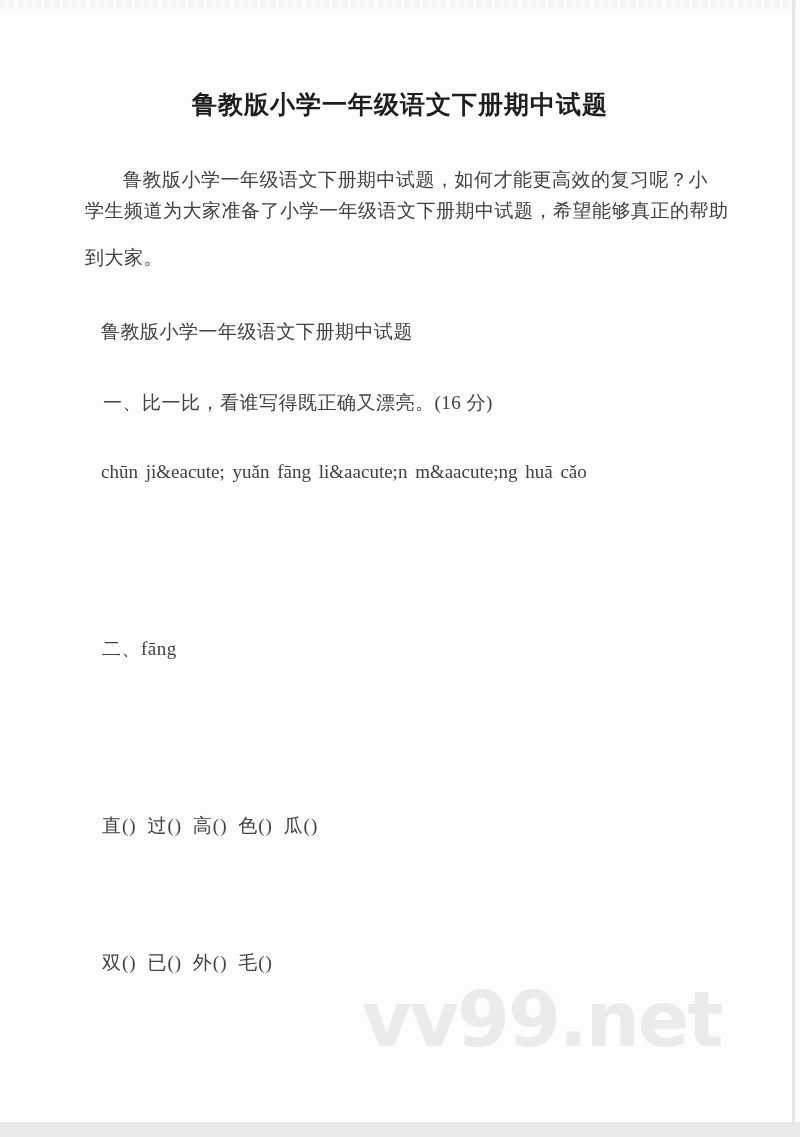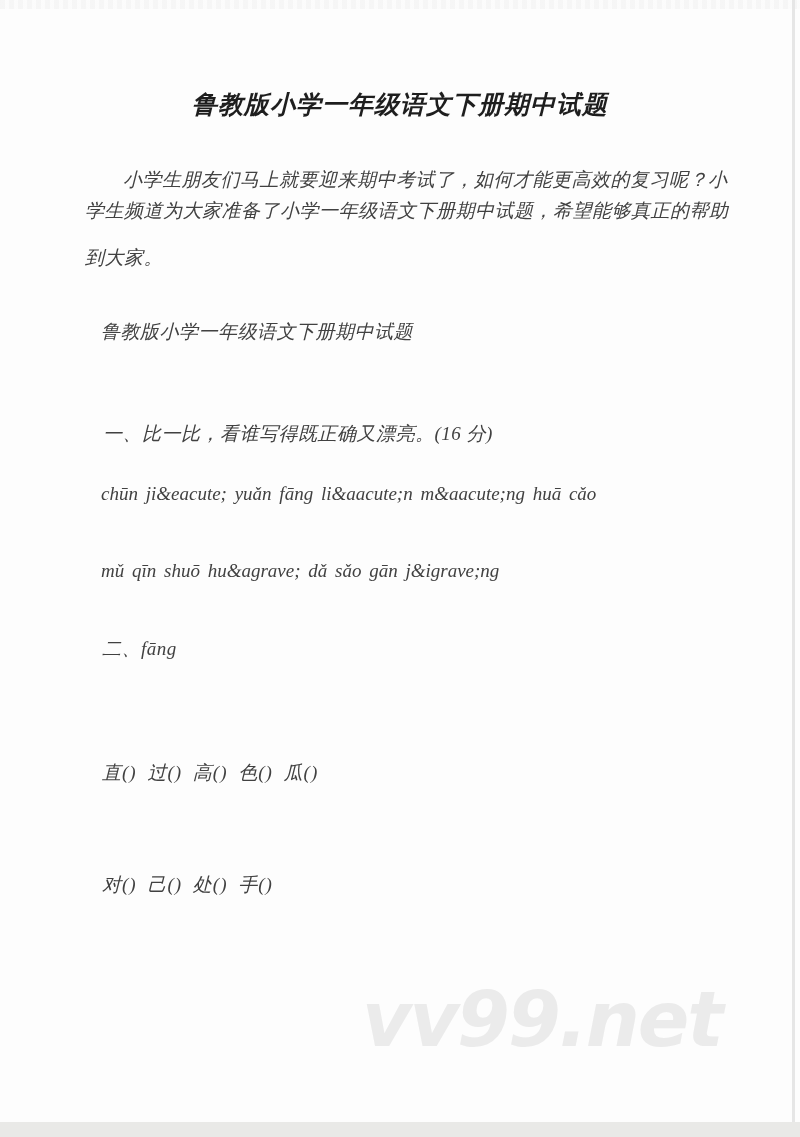--- a/index.html
+++ b/index.html
@@ -1,15 +1,15 @@
 <!DOCTYPE html>
 <html><head>
 <meta charset="utf-8">
 <style>
-  * { margin: 0; padding: 0; box-sizing: border-box; font-style: italic; }
+  * { margin: 0; padding: 0; box-sizing: border-box; }
   html, body { background: #ffffff; }
   .page {
     position: relative;
     width: 800px;
     height: 1137px;
     background: #fdfdfd;
     overflow: hidden;
     font-family: "Liberation Serif", "DejaVu Serif", serif;
     color: #414141;
   }
@@ -54,26 +54,26 @@
   .text-line {
     position: absolute;
     font-size: 19px;
     line-height: 26px;
     white-space: nowrap;
   }
   .intro-1 { top: 167px; left: 123px; letter-spacing: 0.5px; }
   .intro-2 { top: 198px; left: 85px;  letter-spacing: 0.5px; }
   .intro-3 { top: 245px; left: 85px;  letter-spacing: 0.5px; }
   .subtitle { top: 319px; left: 101px; letter-spacing: 0.5px; }
-  .sec1     { top: 421px; left: 103px; letter-spacing: 0.5px; }
-  .pinyin-1 { top: 481px; left: 101px; word-spacing: 3px; }
+  .sec1     { top: 390px; left: 103px; letter-spacing: 0.5px; }
+  .pinyin-1 { top: 459px; left: 101px; word-spacing: 3px; }
   .pinyin-2 { top: 558px; left: 101px; word-spacing: 3px; }
   .sec2     { top: 636px; left: 102px; letter-spacing: 0.5px; }
   .row-1    { top: 715px; left: 102px; word-spacing: 5px; letter-spacing: 1px; }
-  .row-2    { top: 760px; left: 102px; word-spacing: 5px; letter-spacing: 1px; }
+  .row-2    { top: 813px; left: 102px; word-spacing: 5px; letter-spacing: 1px; }
   .row-3    { top: 872px; left: 102px; word-spacing: 5px; letter-spacing: 1px; }
   .row-4    { top: 950px; left: 102px; word-spacing: 5px; letter-spacing: 1px; }
   .watermark {
     position: absolute;
     top: 980px; left: 362px;
     font-family: "DejaVu Sans", "Liberation Sans", sans-serif;
     font-weight: 800;
     font-size: 76px;
     line-height: 80px;
     letter-spacing: -2px;
@@ -86,38 +86,37 @@
 <body>
 
 <div class="page">
 
   <div class="top-edge"></div>
   <div class="right-edge"></div>
 
   <h1 class="doc-title">鲁教版小学一年级语文下册期中试题</h1>
 
   <div>
-    <div class="text-line intro-1">小学生朋友们马上就要迎来期中考试了，如何才能更高效的复习呢？小</div>
+    <div class="text-line intro-1">鲁教版小学一年级语文下册期中试题，如何才能更高效的复习呢？小</div>
     <div class="text-line intro-2">学生频道为大家准备了小学一年级语文下册期中试题，希望能够真正的帮助</div>
     <div class="text-line intro-3">到大家。</div>
   </div>
 
   <div class="text-line subtitle">鲁教版小学一年级语文下册期中试题</div>
 
   <div class="text-line sec1">一、比一比，看谁写得既正确又漂亮。(16 分)</div>
 
   <div class="text-line pinyin-1">chūn ji&amp;eacute; yuǎn fāng li&amp;aacute;n m&amp;aacute;ng huā cǎo</div>
 
-  <div class="text-line pinyin-2">mǔ qīn shuō hu&amp;agrave; dǎ sǎo gān j&amp;igrave;ng</div>
 
   <div class="text-line sec2">二、fāng</div>
 
 
   <div class="text-line row-2">直() 过() 高() 色() 瓜()</div>
 
-  <div class="text-line row-3">对() 己() 处() 手()</div>
 
+  <div class="text-line row-4">双() 已() 外() 毛()</div>
 
   <div class="watermark" style="color: rgb(235, 235, 235);">vv99.net</div>
 
   <div class="bottom-strip"></div>
 
 </div>
 
 </body></html>

